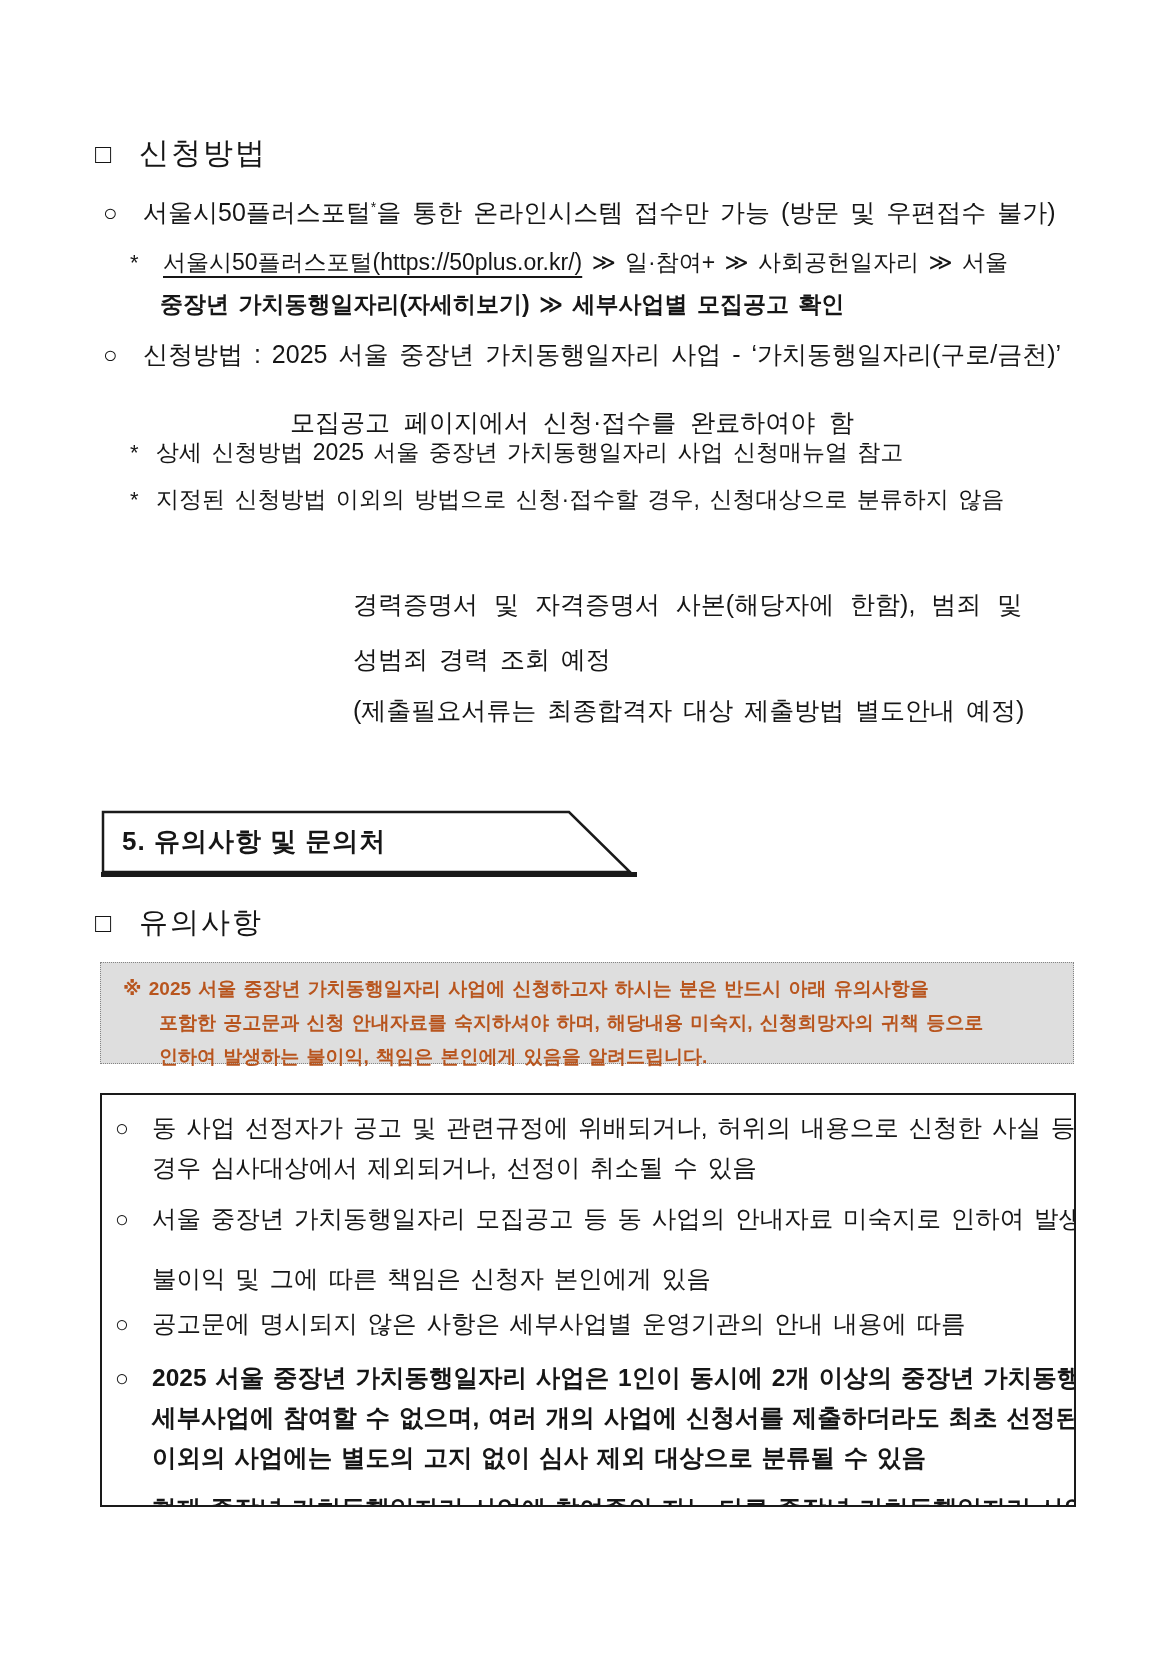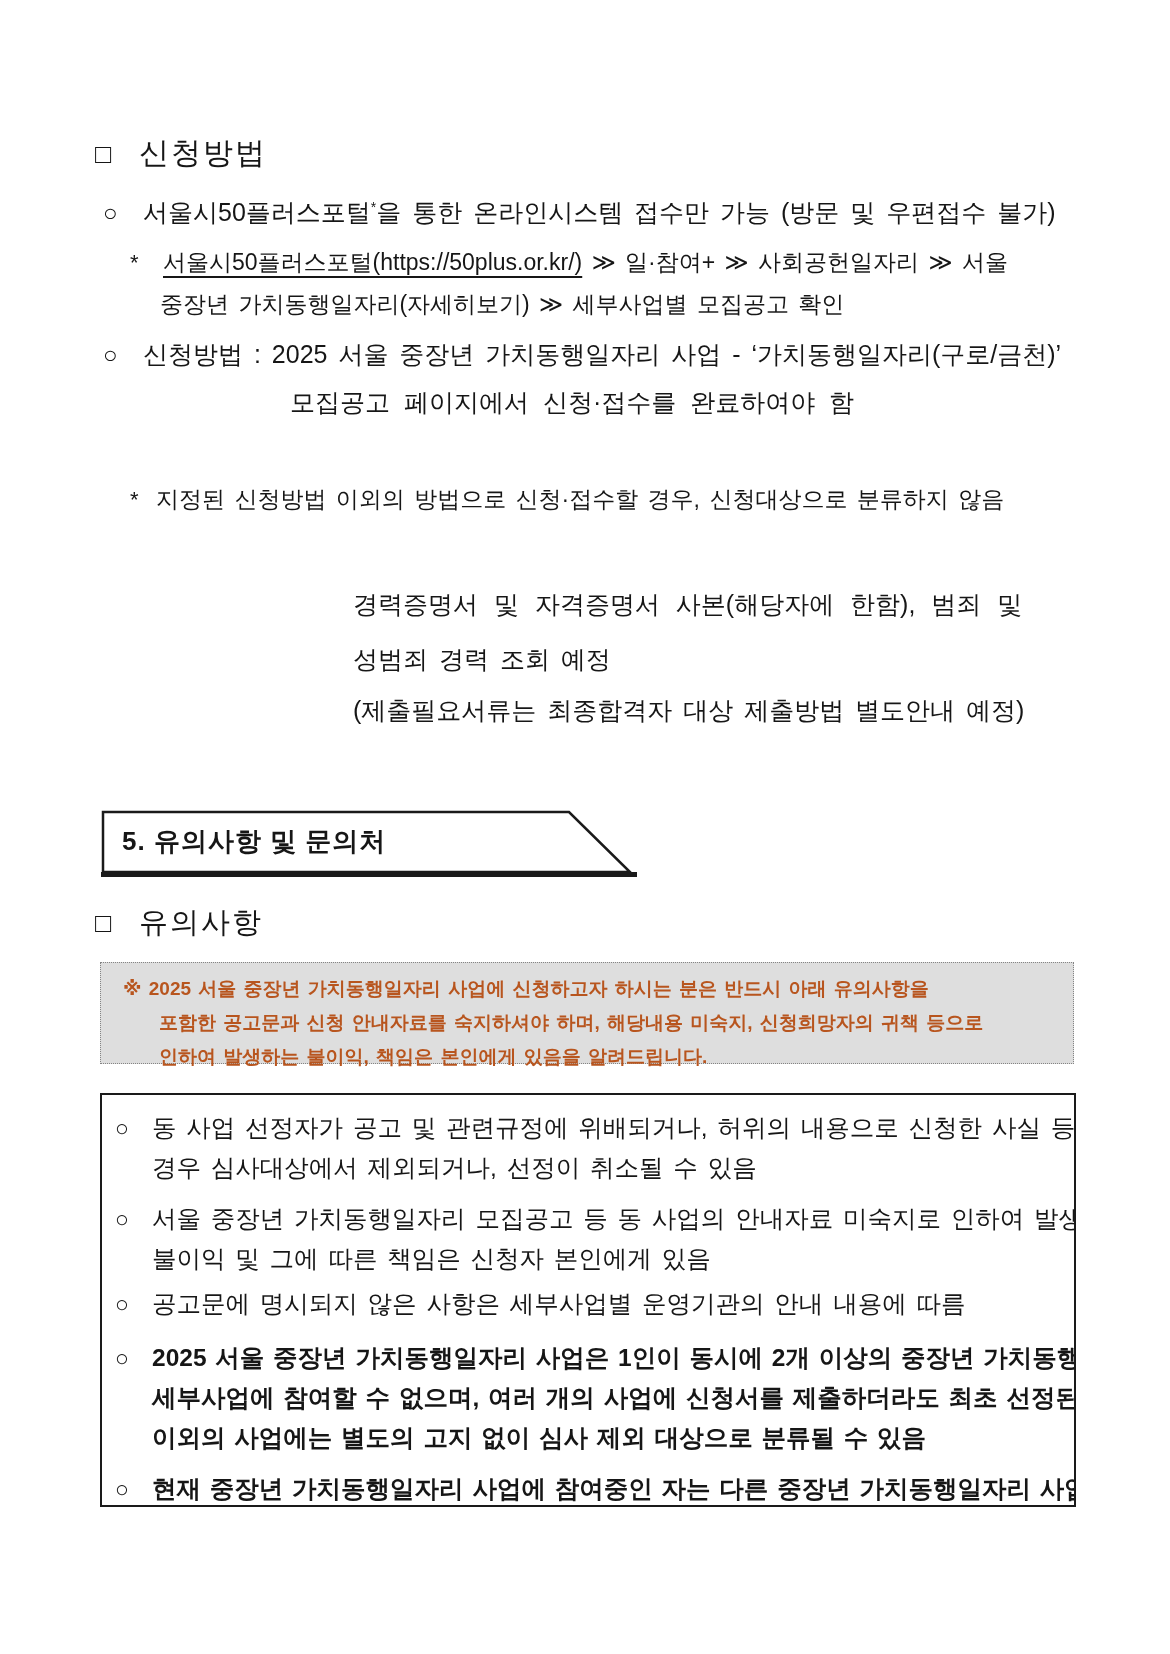--- a/index.html
+++ b/index.html
@@ -14,21 +14,21 @@
   
   .h-square{font-size:30px;letter-spacing:2px;}
   .h-square .marker{display:inline-block;width:44px;font-size:27px;}
   .bullet{font-size:25px;word-spacing:4px;}
   .bullet .marker{display:inline-block;width:40px;font-size:24px;}
   .fn{font-size:23px;word-spacing:3px;}
   .fn .marker{display:inline-block;width:26px;font-size:22px;}
   .u-link{text-decoration:underline;text-underline-offset:6px;margin-left:7px;}
   sup{font-size:14px;vertical-align:super;line-height:0;}
   .wide{word-spacing:9px;}
-  .mid{word-spacing:7px;}
+  .mid{word-spacing:7px;margin-top:20px;}
 
   
   .banner-title{font-size:26px;font-weight:700;letter-spacing:1px;}
 
   
   .notice{
     left:100px;top:962px;width:974px;height:102px;
     background:#dedede;border:1px dotted #848484;box-sizing:border-box;
     padding-top:9px;
   }
@@ -63,27 +63,30 @@
     <span class="marker">□</span><span>신청방법</span>
   </div>
 
   <div class="abs bullet" style="left:103px;top:196px;">
     <span class="marker">○</span><span>서울시50플러스포털</span><sup>*</sup><span>을 통한 온라인시스템 접수만 가능 (방문 및 우편접수 불가)</span>
   </div>
 
   <div class="abs fn" style="left:130px;top:247px;">
     <span class="marker">*</span><span class="u-link">서울시50플러스포털(https://50plus.or.kr/)</span>&nbsp;<span>≫ 일·참여+ ≫ 사회공헌일자리 ≫ 서울</span>
   </div>
-  <div class="abs fn" style="left:160px;top:289px;">중장년 가치동행일자리(자세히보기) ≫ 세부사업별 모집공고 확인</div>
+  <div class="abs fn" style="left:160px;top:289px;font-weight:bold;">중장년 가치동행일자리(자세히보기) ≫ 세부사업별 모집공고 확인</div>
 
   <div class="abs bullet" style="left:103px;top:338px;">
     <span class="marker">○</span><span>신청방법 : 2025 서울 중장년 가치동행일자리 사업 - ‘가치동행일자리(구로/금천)’</span>
   </div>
   <div class="abs bullet mid" style="left:290px;top:386px;">모집공고 페이지에서 신청·접수를 완료하여야 함</div>
 
+  <div class="abs fn" style="left:130px;top:437px;">
+    <span class="marker">*</span><span>상세 신청방법 2025 서울 중장년 가치동행일자리 사업 신청매뉴얼 참고</span>
+  </div>
   <div class="abs fn" style="left:130px;top:484px;">
     <span class="marker">*</span><span>지정된 신청방법 이외의 방법으로 신청·접수할 경우, 신청대상으로 분류하지 않음</span>
   </div>
 
   <div class="abs bullet wide" style="left:353px;top:588px;text-align:right;">경력증명서 및 자격증명서 사본(해당자에 한함), 범죄 및</div>
   <div class="abs bullet" style="left:353px;top:643px;">성범죄 경력 조회 예정</div>
   <div class="abs bullet" style="left:353px;top:694px;">(제출필요서류는 최종합격자 대상 제출방법 별도안내 예정)</div>
 
   <svg class="abs" style="left:98px;top:806px;" width="544" height="76" aria-hidden="true">
     <polygon points="5,6 471,6 532,66 5,66" fill="#ffffff" stroke="#1a1a1a" stroke-width="2.5"></polygon>

